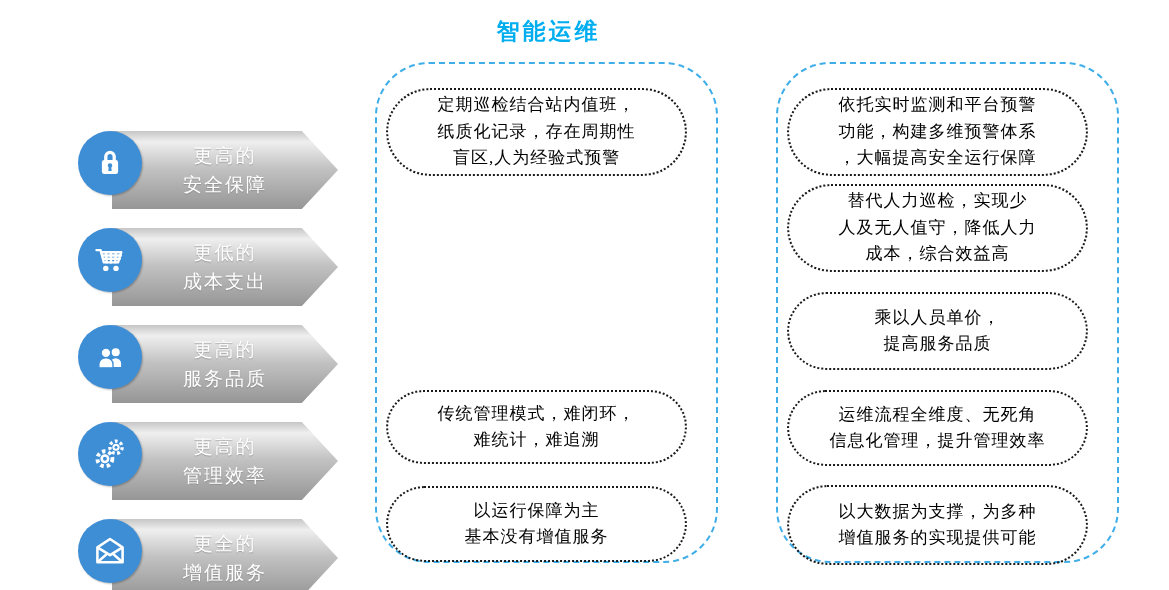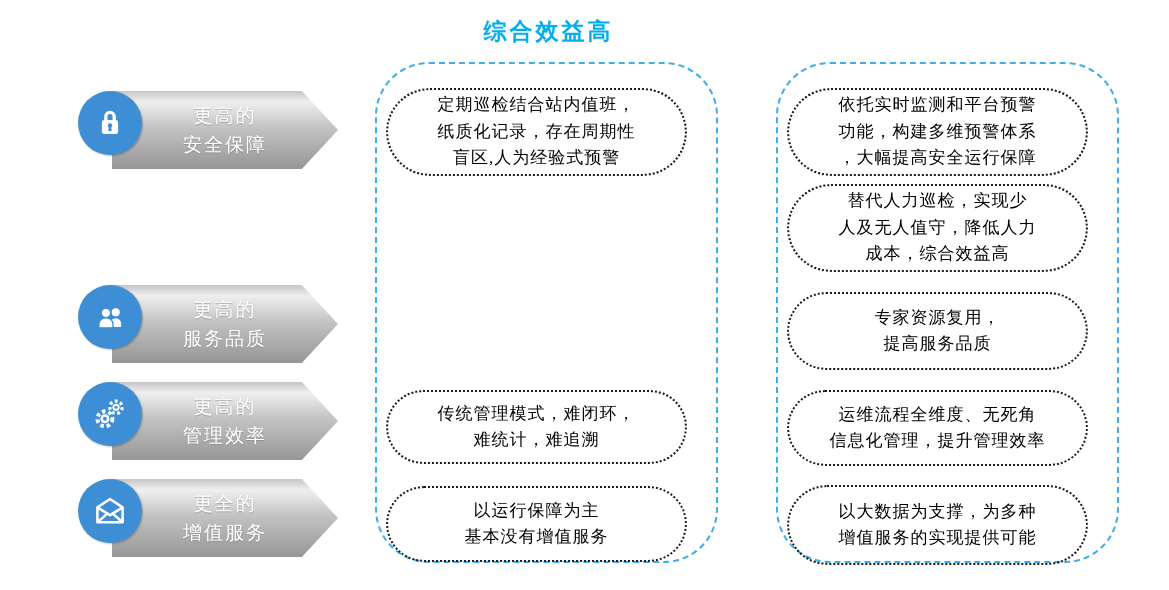--- a/index.html
+++ b/index.html
@@ -1,21 +1,21 @@
 <!DOCTYPE html>
 <html><head>
 <meta charset="utf-8">
 <style>
   html,body{margin:0;padding:0;background:#fff;}
   .canvas{
     position:relative;width:1169px;height:590px;background:#fff;overflow:hidden;
     font-family:"Liberation Serif","DejaVu Serif",serif;
   }
   
-  .cat-row{position:absolute;left:0;width:360px;height:78px;}
+  .cat-row{position:absolute;left:0;width:360px;height:78px;margin-top:40px;}
   .banner{
     position:absolute;left:112px;top:0;width:226px;height:78px;z-index:1;
     clip-path:polygon(0 0,84% 0,100% 50%,84% 100%,0 100%);
     background:linear-gradient(180deg,#c6c6c6 0%,#efefef 14%,#c2c2c2 48%,#969696 100%);
     display:flex;align-items:center;justify-content:center;
     padding:0 46px 0 46px;box-sizing:border-box;
   }
   .banner-label{
     color:#fff;font-size:19px;line-height:1.55;letter-spacing:2px;
     text-align:center;white-space:pre-line;text-shadow:0 1px 1px rgba(120,120,120,.55);
@@ -70,20 +70,36 @@
     <div class="icon-circle">
       <svg viewBox="0 0 24 24">
         <path fill="#fff" d="M12 3.8a3.9 3.9 0 0 0-3.9 3.9V11h2.2V7.7a1.7 1.7 0 1 1 3.4 0V11h2.2V7.7A3.9 3.9 0 0 0 12 3.8Z"></path>
         <rect x="6.6" y="10" width="10.8" height="9.4" rx="1.6" fill="#fff"></rect>
         <circle cx="12" cy="13.7" r="1.5" fill="#3E8ED6"></circle>
         <path d="M11.2 14.6h1.6l.35 2.8h-2.3z" fill="#3E8ED6"></path>
       </svg>
     </div>
   </div>
 
+  <div class="cat-row" style="top:188px">
+    <div class="banner">
+      <div class="banner-label">更低的
+成本支出</div>
+    </div>
+    <div class="icon-circle">
+      <svg viewBox="0 0 24 24">
+        <g fill="none" stroke="#fff" stroke-width="1.6" stroke-linejoin="round" stroke-linecap="round">
+          <path d="M3 5.4h2.7l2.2 8.2h9.5l2.1-6.8H6.3"></path>
+          <path d="M9.3 6.8l.5 6.8M12.6 6.8l.1 6.8M15.9 6.8l-.4 6.8M7.2 9h12M7.7 11.2h10.8"></path>
+        </g>
+        <circle cx="9.2" cy="17.6" r="1.8" fill="#fff"></circle>
+        <circle cx="16" cy="17.6" r="1.8" fill="#fff"></circle>
+      </svg>
+    </div>
+  </div>
 
   <div class="cat-row" style="top:285px">
     <div class="banner">
       <div class="banner-label">更高的
 服务品质</div>
     </div>
     <div class="icon-circle">
       <svg viewBox="0 0 24 24">
         <g fill="#fff">
           <circle cx="15.8" cy="8.8" r="2.7"></circle>
@@ -124,41 +140,41 @@
         <g fill="none" stroke="#fff" stroke-width="1.7" stroke-linejoin="round">
           <path d="M3.6 9.6 12 4l8.4 5.6v9.9H3.6Z"></path>
           <path d="M3.6 9.6 12 14.8l8.4-5.2"></path>
           <path d="M4.2 19 10 13.9M19.8 19 14 13.9"></path>
         </g>
       </svg>
     </div>
   </div>
 
   <div class="col col-traditional">
-    <div class="col-title">综合效益高</div>
+    <div class="col-title">智能运维</div>
     <div class="dash-container">
       <div class="dot-box t-b1">定期巡检结合站内值班，
 纸质化记录，存在周期性
 盲区,人为经验式预警</div>
       <div class="dot-box t-b4">传统管理模式，难闭环，
 难统计，难追溯</div>
       <div class="dot-box t-b5">以运行保障为主
 基本没有增值服务</div>
     </div>
   </div>
 
   <div class="col col-smart">
     <div class="dash-container">
       <div class="dot-box s-b1">依托实时监测和平台预警
 功能，构建多维预警体系
 ，大幅提高安全运行保障</div>
       <div class="dot-box s-b2">替代人力巡检，实现少
 人及无人值守，降低人力
 成本，综合效益高</div>
-      <div class="dot-box s-b3">专家资源复用，
+      <div class="dot-box s-b3">乘以人员单价，
 提高服务品质</div>
       <div class="dot-box s-b4">运维流程全维度、无死角
 信息化管理，提升管理效率</div>
       <div class="dot-box s-b5">以大数据为支撑，为多种
 增值服务的实现提供可能</div>
     </div>
   </div>
 
 </div>
 

